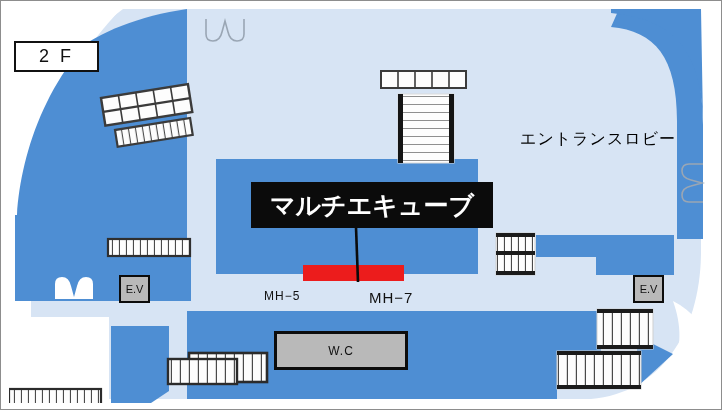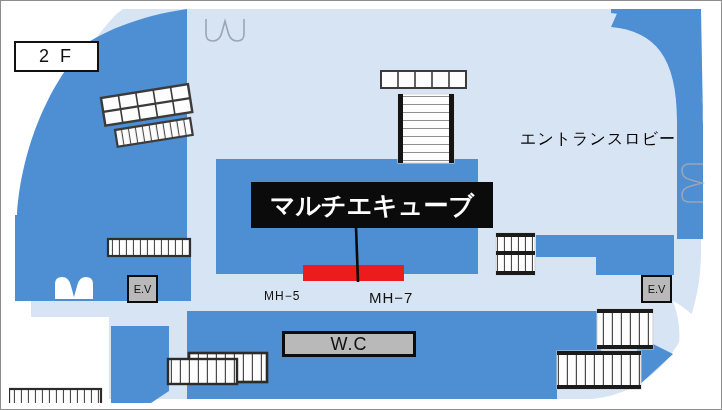--- a/index.html
+++ b/index.html
@@ -66,28 +66,27 @@
   }
   
   .room-box {
     background: #b9b9b9;
     border: 3px solid #0c0c0c;
     display: flex;
     align-items: center;
     justify-content: center;
     color: #101010;
     font-weight: 500;
-    margin-left: 8px;
   }
   #wc-box {
     left: 273px;
     top: 330px;
     width: 134px;
-    height: 26px;
-    font-size: 18px;
+    height: 39px;
+    font-size: 12px;
     letter-spacing: 1px;
   }
   .ev-box {
     width: 31px;
     height: 28px;
     font-size: 11px;
     border-width: 2px;
     letter-spacing: 0px;
   }
   #ev-left { left: 118px; top: 274px; }

